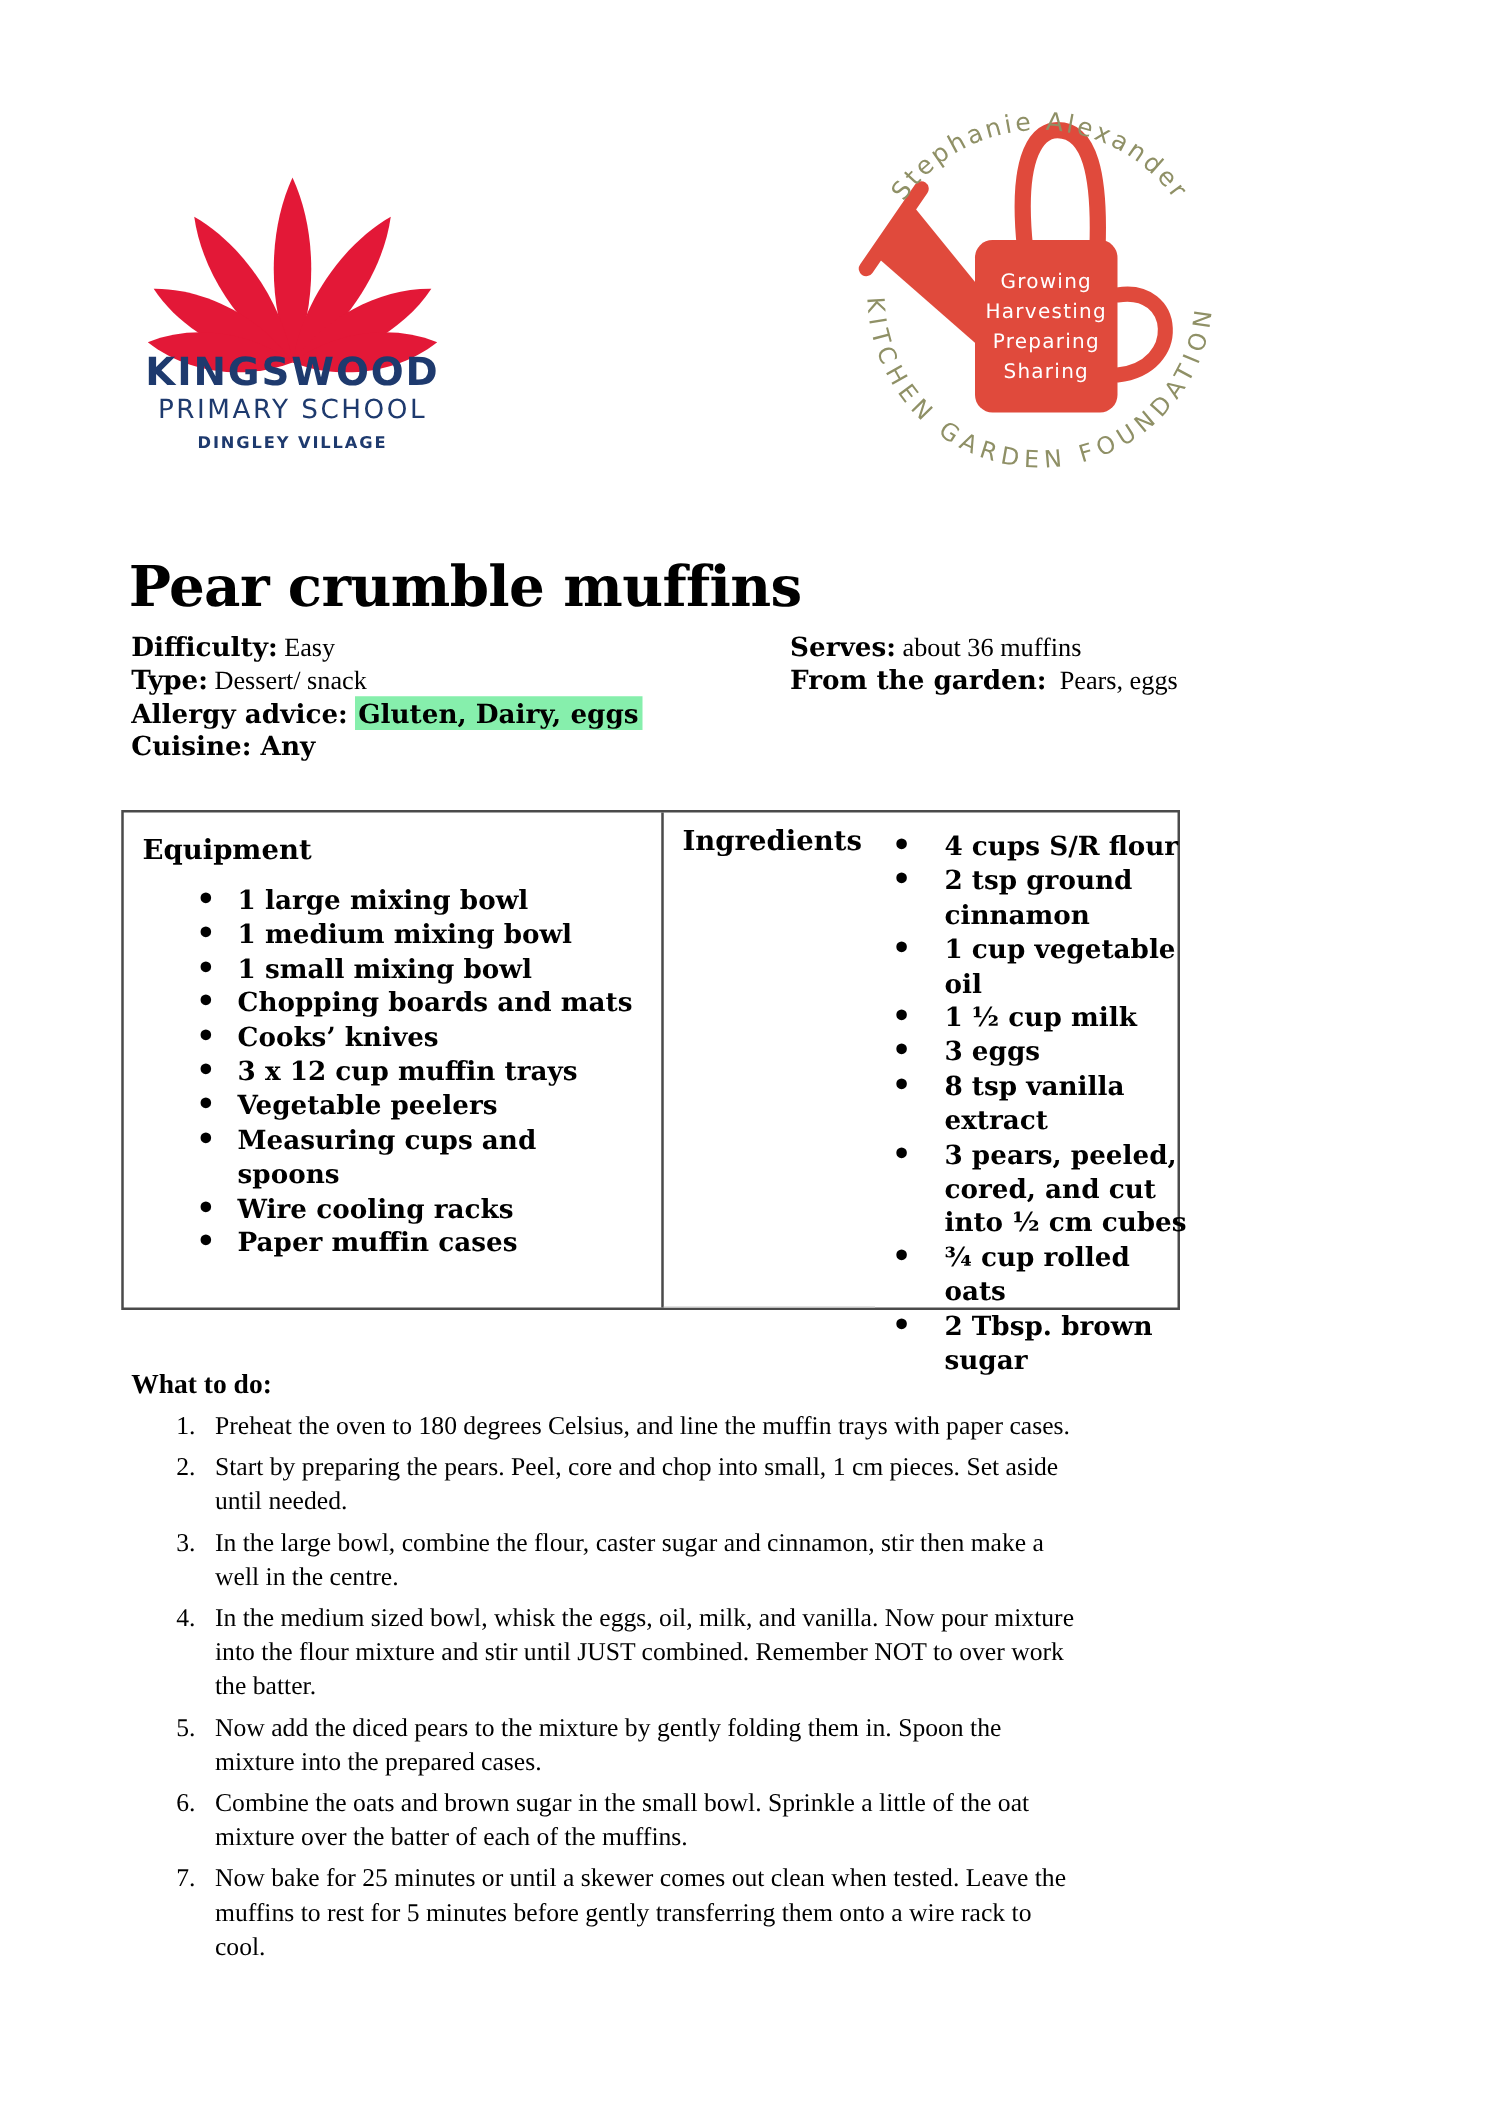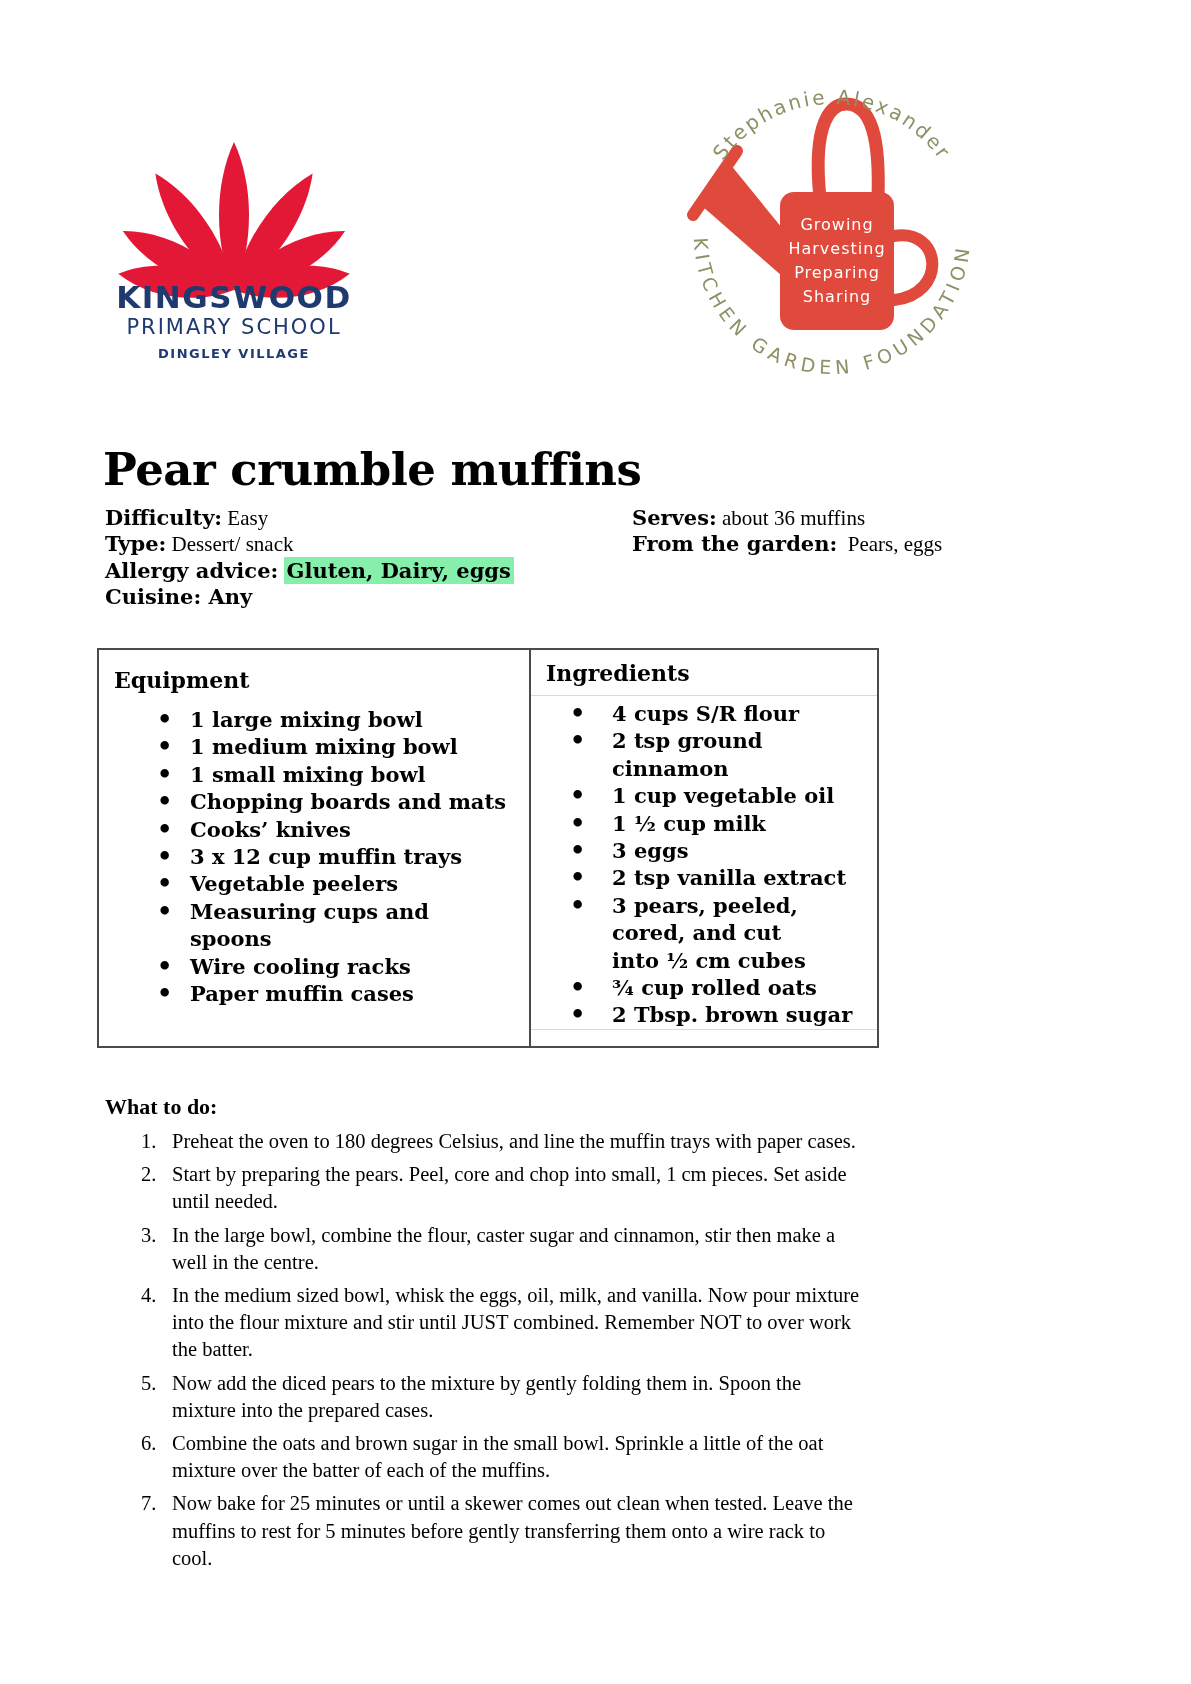--- a/index.html
+++ b/index.html
@@ -17,25 +17,25 @@
   .meta{position:absolute;left:105px;top:505px;width:1000px;
         font-size:21px;line-height:26.4px;}
   .meta-col{position:absolute;top:0;}
   .meta-col.left{left:0;}
   .meta-col.right{left:527px;}
   .meta-label{font-family:"DejaVu Serif", serif;font-weight:bold;}
   .meta-value{font-family:"Liberation Serif", serif;white-space:pre-wrap;}
   .hl{background:#86efac;font-family:"DejaVu Serif", serif;font-weight:bold;padding:1px 3px;}
 
   
-  .rtable{position:absolute;left:97px;top:648px;width:782px;height:400px;
+  .rtable{position:absolute;left:97px;top:648px;width:847px;height:400px;
           box-sizing:border-box;border:2px solid #4a4a4a;display:flex;justify-content:center;}
   .cell{box-sizing:border-box;}
   .cell-eq{width:432px;border-right:2px solid #4a4a4a;padding:16px 10px 0 15px;}
-  .cell-ing{flex:1;display:flex;flex-direction:column;padding:9px 10px 0 15px;}
+  .cell-ing{flex:1;display:flex;flex-direction:row;padding:9px 10px 0 15px;}
   .cell-header{font-family:"DejaVu Serif", serif;font-weight:bold;font-size:22px;line-height:28px;}
   .cell-ing .cell-header{margin:0 -10px 0 -15px;padding:0 10px 8px 15px;border-bottom:1px solid #D9D9D9;}
   ul.blist{list-style:none;margin:12px 0 0 0;padding:0;}
   .cell-eq ul.blist{padding-left:43px;}
   .cell-ing ul.blist{padding-left:24px;margin-top:4px;}
   ul.blist li{position:relative;font-family:"DejaVu Serif", serif;font-weight:bold;
               font-size:21px;line-height:27.4px;white-space:pre-line;}
   .cell-eq ul.blist li{padding-left:33px;}
   .cell-ing ul.blist li{padding-left:42px;}
   ul.blist li::before{content:"\2022";position:absolute;left:0;top:-1px;font-size:24px;}
@@ -131,21 +131,21 @@
         </ul>
     </div>
     <div class="cell cell-ing">
       <div class="cell-header">Ingredients</div>
       <ul class="blist">
           <li>4 cups S/R flour</li>
           <li>2 tsp ground cinnamon</li>
           <li>1 cup vegetable oil</li>
           <li>1 ½ cup milk</li>
           <li>3 eggs</li>
-          <li>2 tsp vanilla extract</li>
+          <li>8 tsp vanilla extract</li>
           <li>3 pears, peeled, cored, and cut
 into ½ cm cubes</li>
           <li>¾ cup rolled oats</li>
           <li>2 Tbsp. brown sugar</li>
         </ul>
       <div class="ing-bottom-rule"></div>
     </div>
   </div>
 
   <div class="whattodo">What to do:</div>

